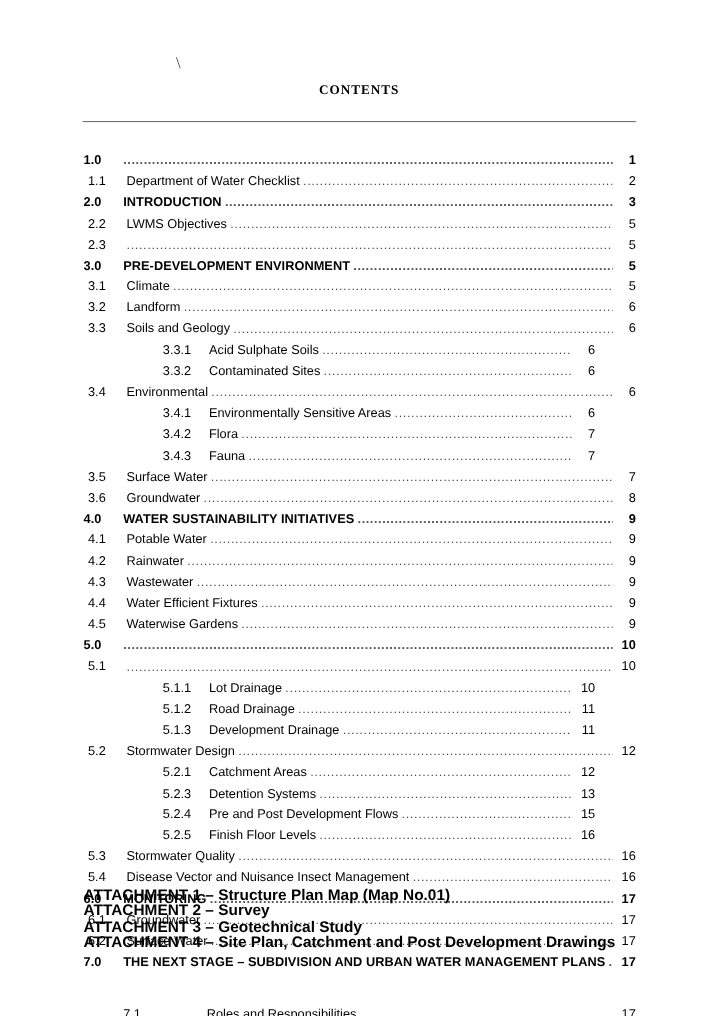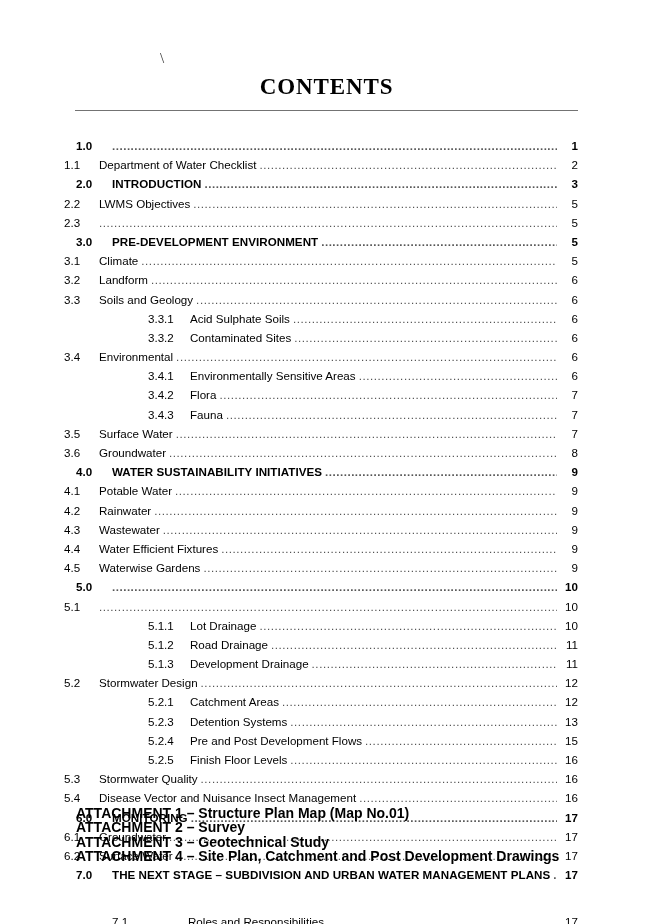--- a/index.html
+++ b/index.html
@@ -29,21 +29,21 @@
 
   
   .doc-title {
     position: absolute;
     left: 0;
     top: 74px;
     width: 653px;
     text-align: center;
     font-family: "Liberation Serif", serif;
     font-weight: bold;
-    font-size: 23px;
+    font-size: 12px;
     letter-spacing: 0.9px;
     color: #000;
   }
 
   .title-rule {
     position: absolute;
     left: 75px;
     top: 110px;
     width: 503px;
     height: 0;
@@ -54,21 +54,21 @@
   .toc {
     position: absolute;
     left: 0;
     top: 136px;
     width: 653px;
   }
 
   .toc-row {
     position: relative;
     display: flex;
-    align-items: flex-start;
+    align-items: flex-end;
     height: 19.2px;
     line-height: 19.2px;
     white-space: nowrap;
   }
 
   .num {
     flex: 0 0 auto;
     font-size: 11.6px;
   }
   .label {
@@ -98,29 +98,29 @@
     padding-left: 1px;
   }
 
   
   .lvl1 { padding-left: 76px; padding-right: 75px; font-weight: bold; }
   .lvl1 .num { width: 36px; }
   .lvl1 .label { letter-spacing: 0.05px; }
   .lvl1 .leader::after { color: #555; letter-spacing: 0.5px; }
 
   
-  .lvl2 { padding-left: 64px; padding-right: 75px; font-weight: normal; }
+  .lvl2 { padding-left: 80px; padding-right: 75px; font-weight: normal; }
   .lvl2 .num { width: 35px; }
 
   
   .lvl2w { padding-left: 112px; padding-right: 75px; font-weight: normal; margin-top: 28px; }
   .lvl2w .num { width: 76px; }
 
   
-  .lvl3 { padding-left: 148px; padding-right: 75px; font-weight: normal; }
+  .lvl3 { padding-left: 148px; padding-right: 112px; font-weight: normal; }
   .lvl3 .num { width: 42px; }
 
   
   .attachments {
     position: absolute;
     left: 76px;
     top: 806px;
     width: 520px;
   }
   .attachment-line {

